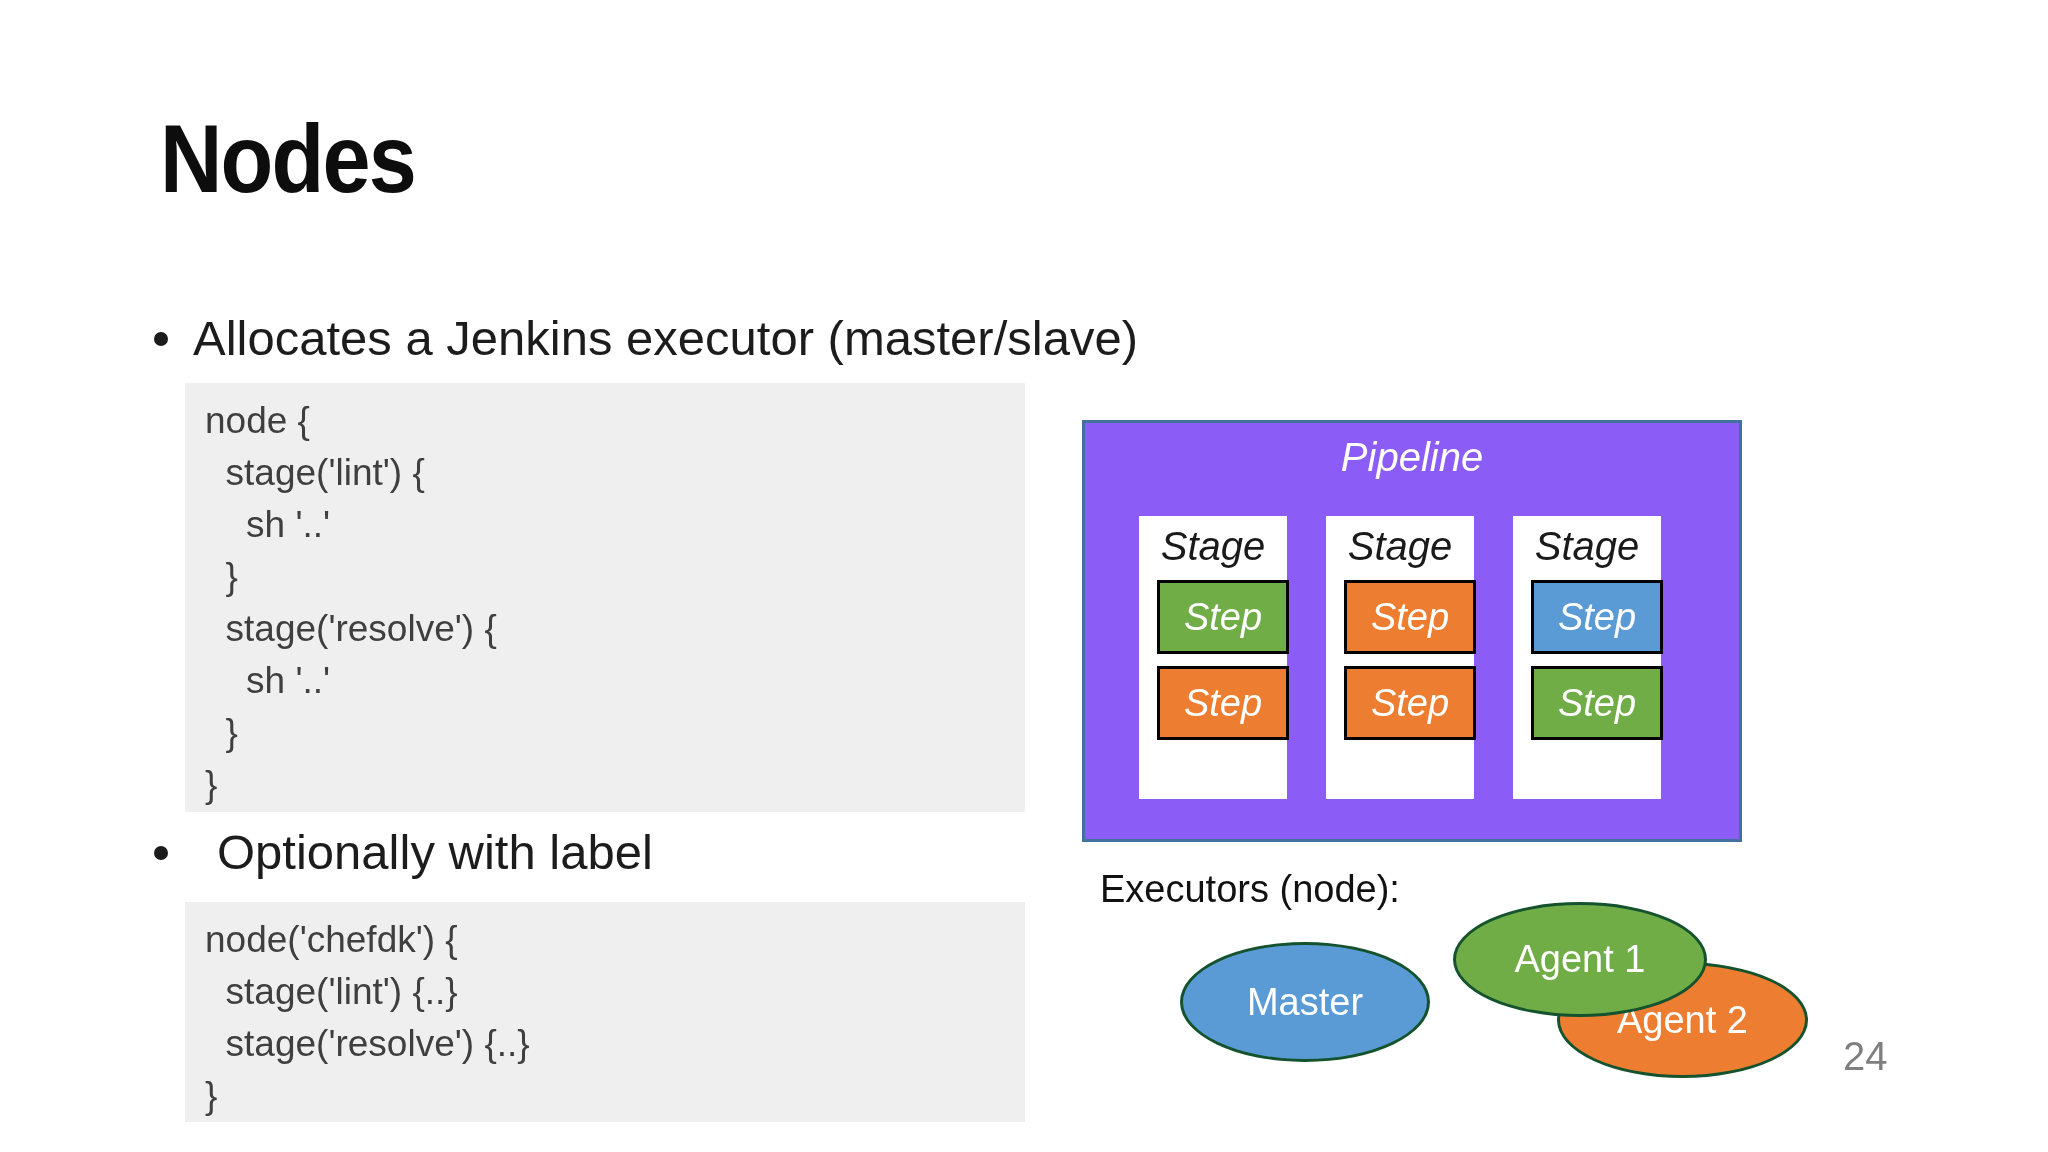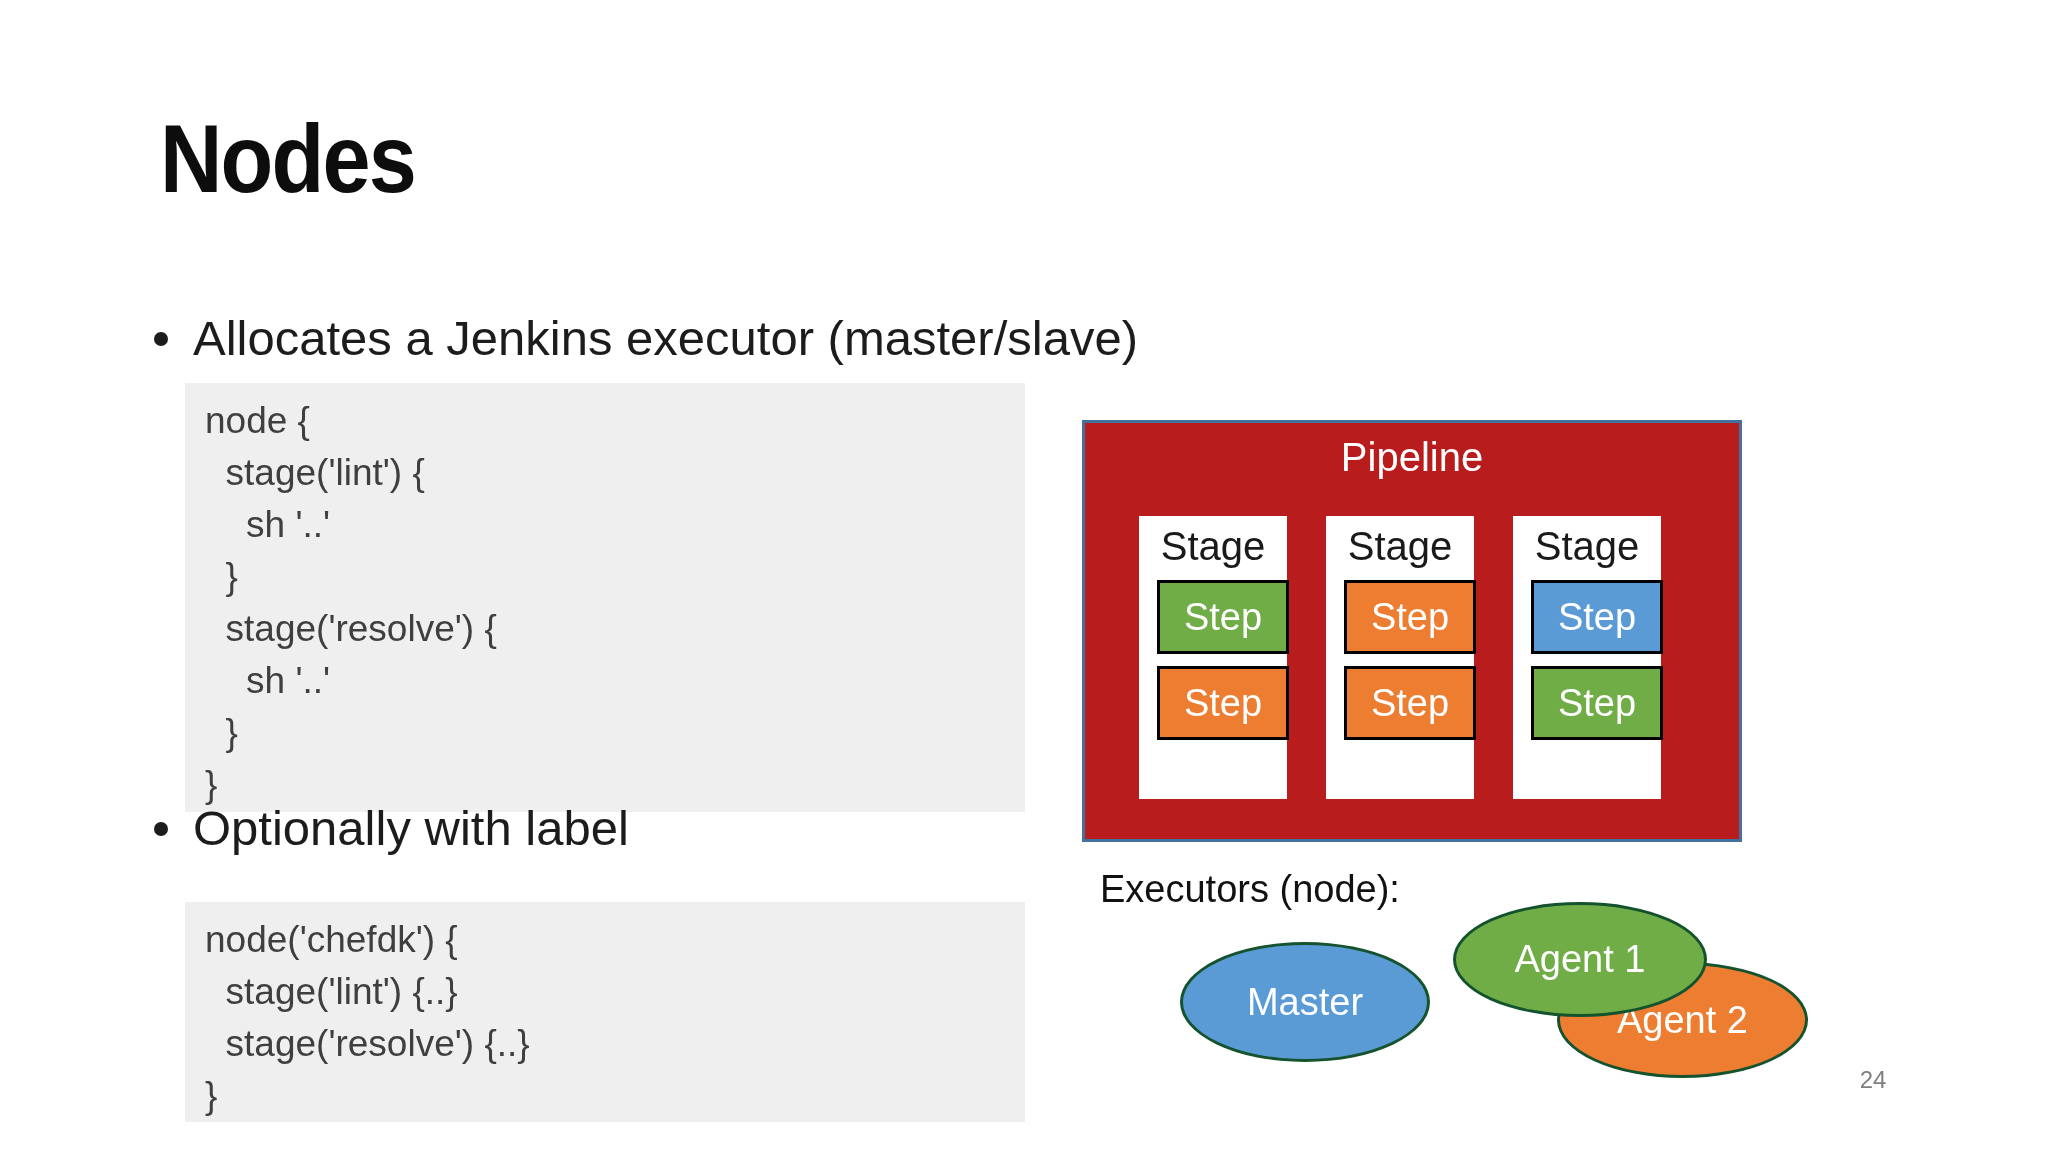--- a/index.html
+++ b/index.html
@@ -18,21 +18,21 @@
   }
 
   
   .bullet { position:absolute; left:154px; display:flex; align-items:flex-start; color:#1c1c1c; }
   .bullet .dot {
     width:14px; height:14px; border-radius:50%; background:#1c1c1c;
     margin-top:24px; margin-right:25px; flex:0 0 auto;
   }
   .bullet .btxt { font-size:49px; line-height:60px; white-space:nowrap; }
   .bullet1 { top:308px; }
-  .bullet2 { top:798px; }
+  .bullet2 { top:822px;gap:24px; }
 
   
   .code {
     position:absolute; left:185px; width:840px; box-sizing:border-box;
     background:#efefef; color:#3f3f3f;
     font-family:Liberation Sans, sans-serif;
     font-size:37px; line-height:52px;
     padding:12px 0 0 20px; overflow:hidden;
   }
   .code .cl { white-space:pre; }
@@ -71,22 +71,22 @@
   .ellipse {
     position:absolute; border:3px solid #14532d; border-radius:50%;
     box-sizing:border-box; color:#ffffff; font-size:38px;
     display:flex; align-items:center; justify-content:center;
   }
   .ellipse-master { left:1180px; top:942px; width:250px; height:120px; z-index:1; }
   .ellipse-agent1 { left:1453px; top:902px; width:254px; height:115px; z-index:3; }
   .ellipse-agent2 { left:1557px; top:962px; width:251px; height:116px; z-index:2; }
 
   .page-number {
-    position:absolute; left:1843px; top:1066px; width:60px;
-    font-size:24px; color:#7f7f7f; text-align:center;
+    position:absolute; left:1843px; top:1034px; width:60px;
+    font-size:40px; color:#7f7f7f; text-align:left;
   }
 </style>
 </head>
 <body>
 
 <div class="slide">
 
   <h1 class="title">Nodes</h1>
 
   <div class="bullet bullet1">
@@ -110,21 +110,21 @@
     <span class="btxt">Optionally with label</span>
   </div>
 
   <div class="code code2">
     <div class="cl">node('chefdk') {</div>
     <div class="cl">  stage('lint') {..}</div>
     <div class="cl">  stage('resolve') {..}</div>
     <div class="cl">}</div>
   </div>
 
-  <div class="pipeline" style="background-color: #b91c1c;">
+  <div class="pipeline" style="background-color: #8b5cf6; font-style: italic;">
     <div class="pipeline-title">Pipeline</div>
 
     <div class="stage stage-0">
       <div class="stage-label">Stage</div>
       <div class="step step-0" style="background-color: rgb(112, 173, 71);">Step</div>
       <div class="step step-1" style="background-color: rgb(237, 125, 49);">Step</div>
     </div>
 
     <div class="stage stage-1">
       <div class="stage-label">Stage</div>

